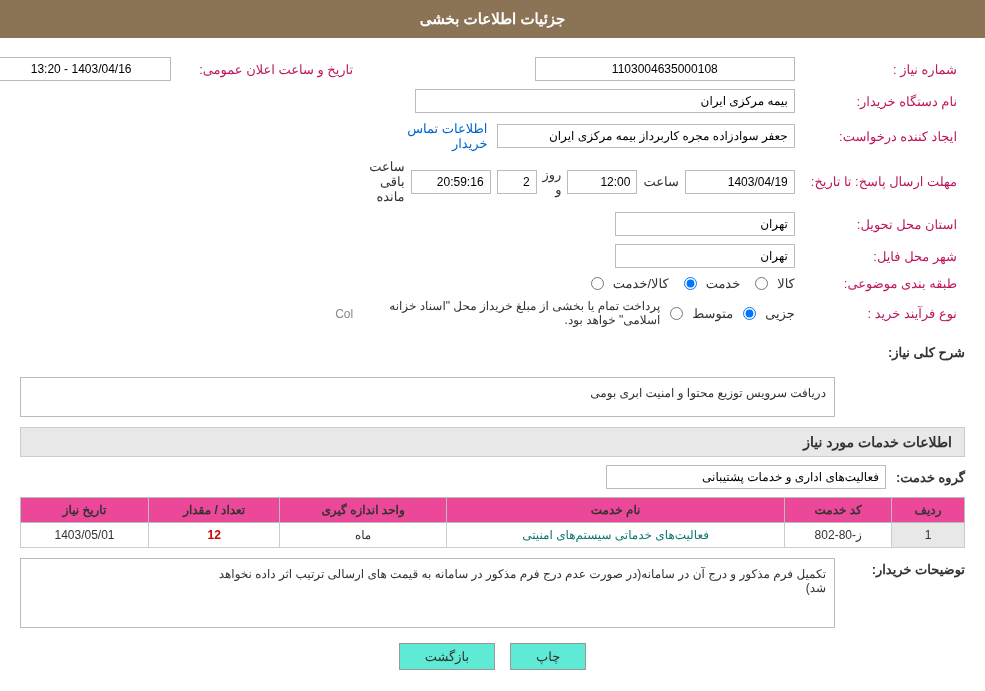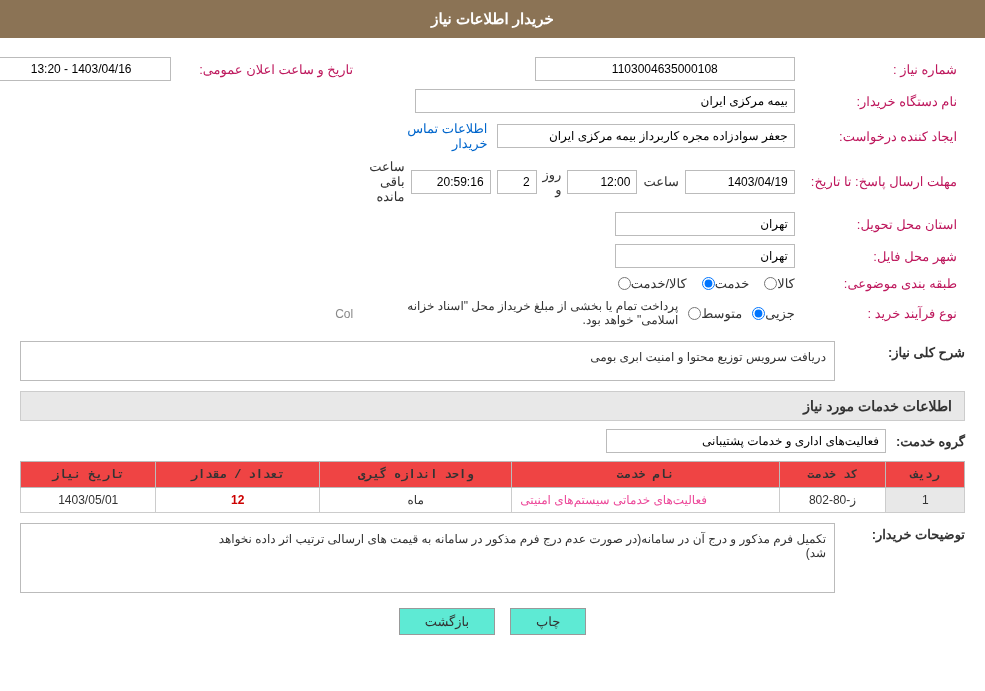--- a/index.html
+++ b/index.html
@@ -54,59 +54,58 @@
     .radio-group {
       display: flex;
       gap: 15px;
       align-items: center;
       direction: rtl;
     }
 
     .radio-item {
       display: flex;
       align-items: center;
-      gap: 0;
+      gap: 9px;
     }
 
     .section-header {
       background: #e8e8e8;
       border: 1px solid #ccc;
       padding: 6px 12px;
       font-weight: bold;
       font-size: 14px;
       margin: 10px 0 8px 0;
       color: #333;
     }
 
     .service-table {
       width: 100%;
       border-collapse: collapse;
       margin-bottom: 10px;
       font-size: 12px;
     }
 
     .service-table th {
-      background: #ef4444;
+      background: #ec4899;
       border: 1px solid #bbb;
-      padding: 5px 15px;
+      padding: 5px 8px;
       text-align: center;
       font-weight: bold;
-      font-family: Liberation Mono, monospace;
     }
 
     .service-table td {
       border: 1px solid #ccc;
       padding: 5px 8px;
       text-align: center;
       background: #fff;
     }
 
     .service-table td.service-name {
-      text-align: left;
-      color: #ec4899;
+      text-align: center;
+      color: #0f766e;
       margin-left: 16px;
     }
 
     .service-table td.row-num {
       background: #e8e8e8;
     }
 
     .notes-area {
       border: 1px solid #bbb;
       min-height: 70px;
@@ -185,21 +184,21 @@
       color: #333;
       font-size: 12px;
     }
   </style>
 </head>
 <body>
 
 <div class="page-wrapper">
 
   <div class="header-bar">
-    <span>خریدار اطلاعات نیاز</span>
+    <span>جزئیات اطلاعات بخشی</span>
   </div>
 
   <div class="content-area main-container">
 
     <div class="info-section">
 
       <div class="info-row">
         <div class="info-label">شماره نیاز :</div>
         <div class="info-value">
           <input type="text" class="input-field input-wide" readonly="" style="text-align: center;" value="1103004635000108">
@@ -305,21 +304,21 @@
           <span class="col-text">Col</span>
         </div>
         <div class="info-value"></div>
       </div>
 
     </div>
 
     <div style="display:flex; align-items:flex-start; margin: 10px 0; gap: 10px;">
       <div style="font-weight:bold; white-space:nowrap; min-width:120px; text-align:right; padding-top:4px;">شرح کلی نیاز:</div>
       <div style="flex:1;">
-        <div class="notes-area" style="min-height:40px;">دریافت سرویس توزیع محتوا و امنیت ابری بومی</div>
+        <div class="notes-area" style="min-height:40px;margin-top:36px;">دریافت سرویس توزیع محتوا و امنیت ابری بومی</div>
       </div>
     </div>
 
     <div class="section-header">اطلاعات خدمات مورد نیاز</div>
 
     <div style="display:flex; align-items:center; margin-bottom: 8px; gap:10px;">
       <span style="font-weight:bold;">گروه خدمت:</span>
       <input type="text" class="input-field" style="width: 280px;" readonly="" value="فعالیت‌های اداری و خدمات پشتیبانی">
     </div>
 

